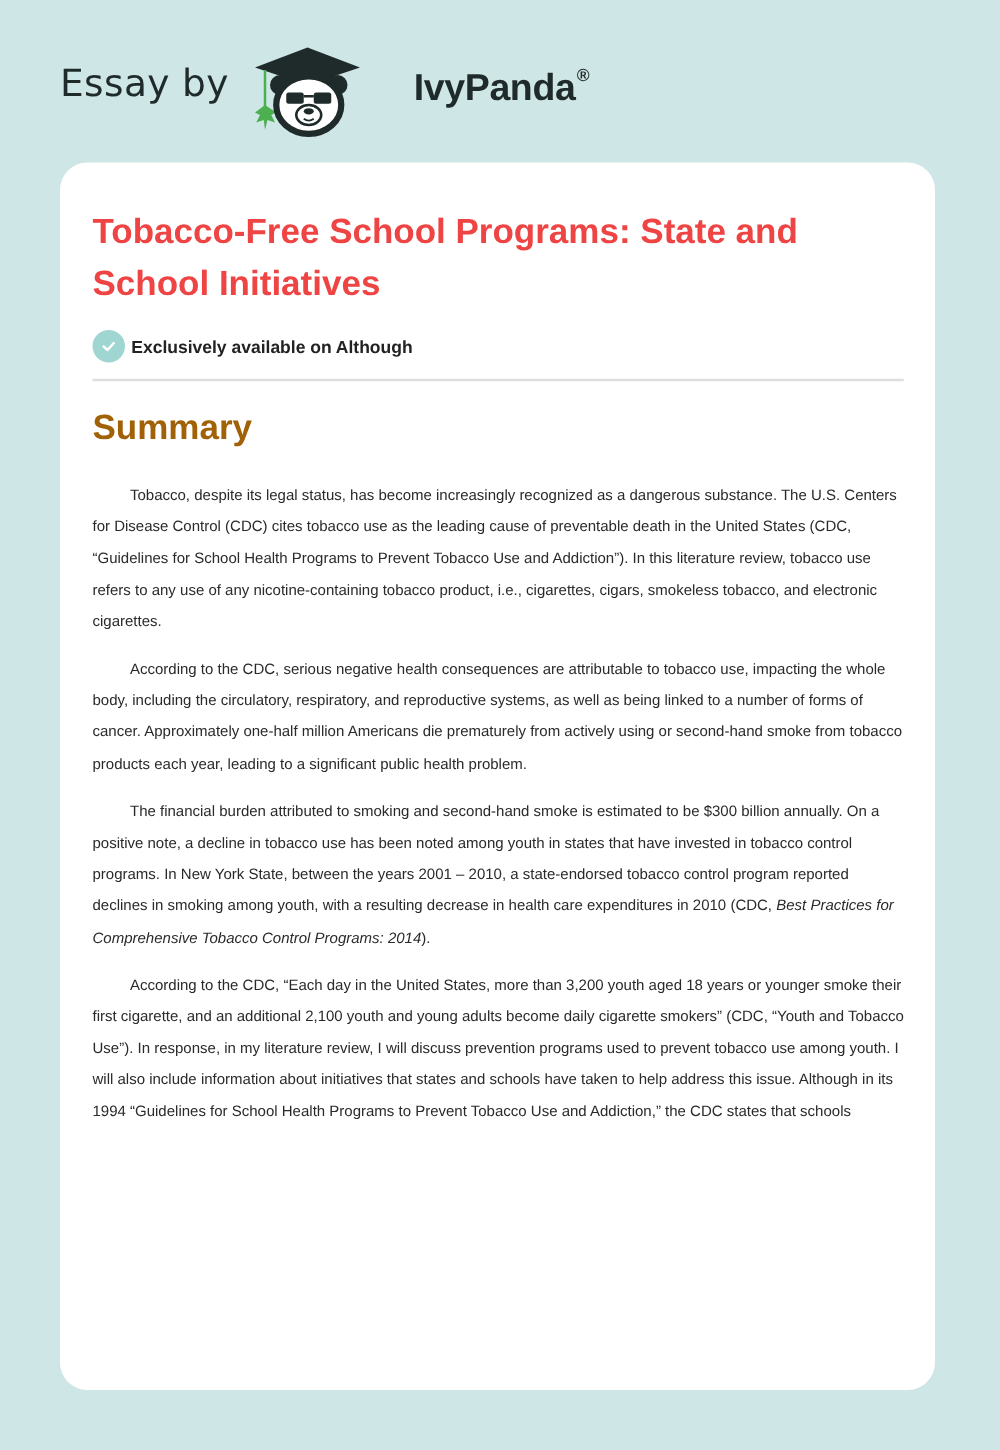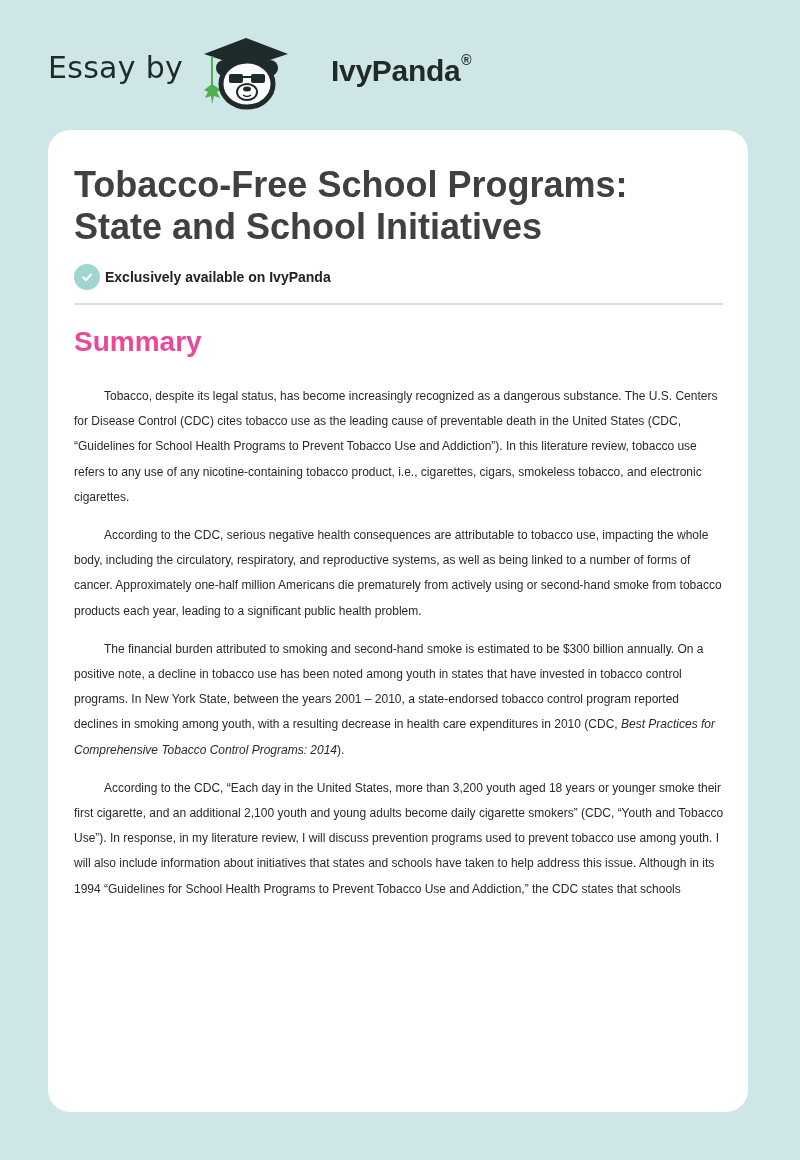--- a/index.html
+++ b/index.html
@@ -59,24 +59,24 @@
     height: 982px;
     background: #ffffff;
     border-radius: 22px;
     overflow: hidden;
   }
   .title {
     position: absolute;
     left: 26px;
     top: 34px;
     width: 640px;
-    font-size: 36px;
+    font-size: 28px;
     line-height: 42px;
     font-weight: bold;
-    color: #404040;
+    color: #ef4444;
   }
   .badge {
     position: absolute;
     left: 26px;
     top: 133px;
     display: flex;
     align-items: center;
     height: 28px;
   }
   .badge-icon {
@@ -101,21 +101,21 @@
     width: 649px;
     height: 2px;
     background: #dedede;
   }
   .section-title {
     position: absolute;
     left: 26px;
     top: 196px;
     font-size: 28px;
     font-weight: bold;
-    color: #ec4899;
+    color: #a16207;
   }
   .body {
     position: absolute;
     left: 26px;
     top: 254px;
     width: 652px;
     font-size: 12px;
     line-height: 25.2px;
     color: #2a2a2a;
   }
@@ -161,21 +161,21 @@
 
 <div class="card">
   <h1 class="title">Tobacco-Free School Programs: State and School Initiatives</h1>
 
   <div class="badge">
     <span class="badge-icon">
       <svg width="14" height="14" viewBox="0 0 14 14">
         <path d="M3,7.3 L6,10 L11,4.5" stroke="#ffffff" stroke-width="2" fill="none" stroke-linecap="round" stroke-linejoin="round"></path>
       </svg>
     </span>
-    <span class="badge-text">Exclusively available on IvyPanda</span>
+    <span class="badge-text">Exclusively available on Although</span>
   </div>
 
   <div class="divider"></div>
 
   <h2 class="section-title">Summary</h2>
 
   <div class="body">
     <p>Tobacco, despite its legal status, has become increasingly recognized as a dangerous substance. The U.S. Centers for Disease Control (CDC) cites tobacco use as the leading cause of preventable death in the United States (CDC, “Guidelines for School Health Programs to Prevent Tobacco Use and Addiction”). In this literature review, tobacco use refers to any use of any nicotine-containing tobacco product, i.e., cigarettes, cigars, smokeless tobacco, and electronic cigarettes.</p>
     <p>According to the CDC, serious negative health consequences are attributable to tobacco use, impacting the whole body, including the circulatory, respiratory, and reproductive systems, as well as being linked to a number of forms of cancer. Approximately one-half million Americans die prematurely from actively using or second-hand smoke from tobacco products each year, leading to a significant public health problem.</p>
     <p><span>The financial burden attributed to smoking and second-hand smoke is estimated to be $300 billion annually. On a positive note, a decline in tobacco use has been noted among youth in states that have invested in tobacco control programs. In New York State, between the years 2001 – 2010, a state-endorsed tobacco control program reported declines in smoking among youth, with a resulting decrease in health care expenditures in 2010 (CDC, </span><em>Best Practices for Comprehensive Tobacco Control Programs: 2014</em><span>).</span></p>

